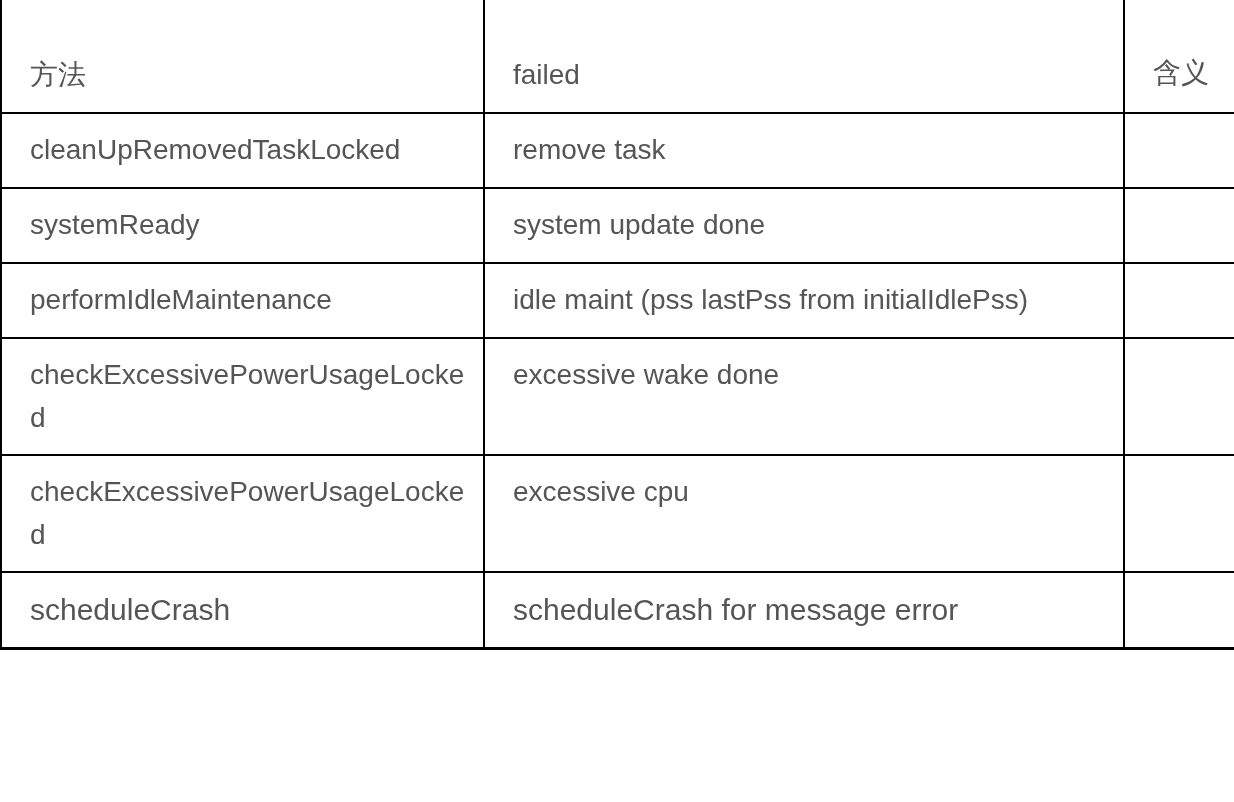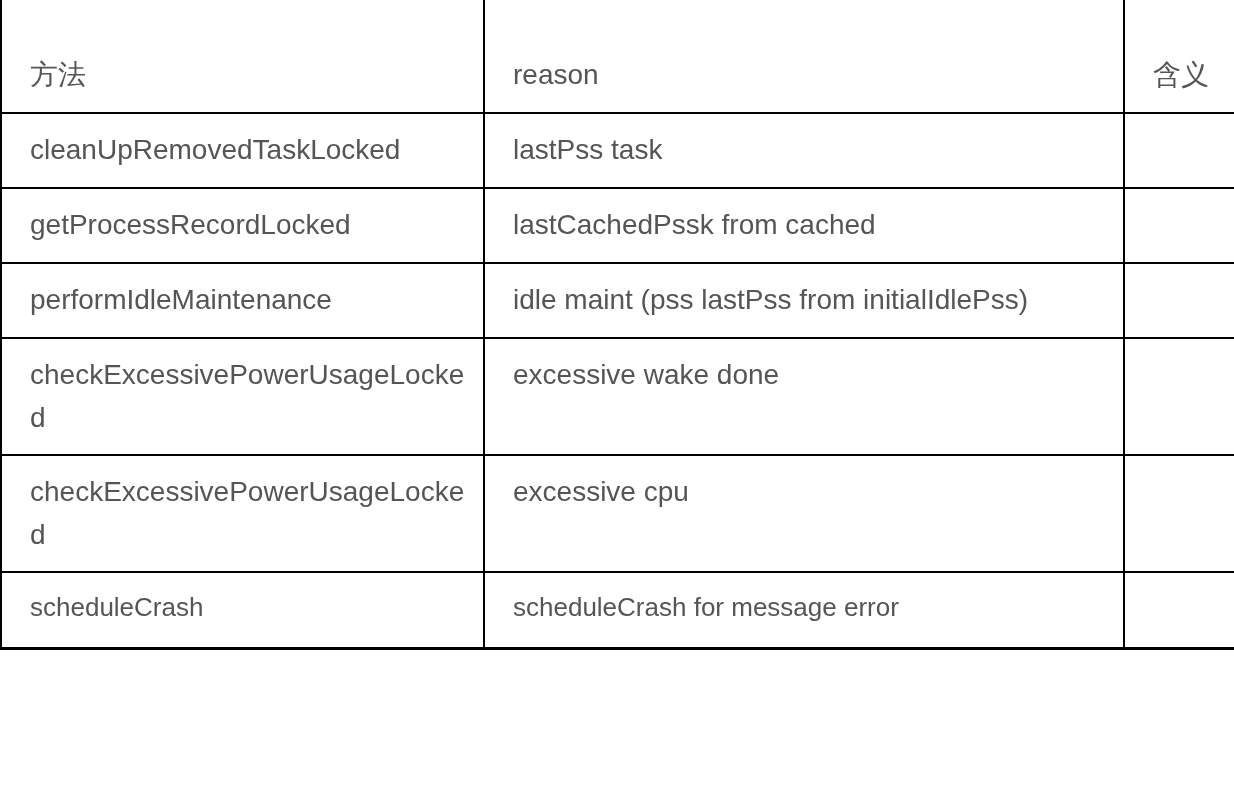--- a/index.html
+++ b/index.html
@@ -41,49 +41,49 @@
     border-top: none;
     vertical-align: bottom;
     padding: 28px 24px 16px 28px;
   }
   thead tr { height: 113px; }
   td {
     vertical-align: top;
     padding: 14px 8px 14px 28px;
   }
   tbody tr { height: 75px; }
-  tbody tr.row-last { height: 77px; font-size: 26px; }
+  tbody tr.row-last { height: 77px; font-size: 30px; }
   .cell-method { word-break: break-all; }
-  .cell-meaning, th.h-meaning { word-break: break-all; }
+  .cell-meaning, th.h-meaning { word-break: break-all; font-family: Liberation Mono, monospace; }
 </style>
 </head>
 <body>
 
 <table class="methods-table">
   <colgroup>
     <col class="c-method">
     <col class="c-reason">
     <col class="c-meaning">
   </colgroup>
   <thead>
     <tr>
       <th class="h-method">方法</th>
-      <th class="h-reason">reason</th>
+      <th class="h-reason">failed</th>
       <th class="h-meaning">含义</th>
     </tr>
   </thead>
   <tbody>
     <tr>
       <td class="cell-method">cleanUpRemovedTaskLocked</td>
-      <td class="cell-reason">lastPss task</td>
+      <td class="cell-reason">remove task</td>
       <td class="cell-meaning"></td>
     </tr>
     <tr>
-      <td class="cell-method">getProcessRecordLocked</td>
-      <td class="cell-reason">lastCachedPssk from cached</td>
+      <td class="cell-method">systemReady</td>
+      <td class="cell-reason">system update done</td>
       <td class="cell-meaning"></td>
     </tr>
     <tr>
       <td class="cell-method">performIdleMaintenance</td>
       <td class="cell-reason">idle maint (pss lastPss from initialIdlePss)</td>
       <td class="cell-meaning"></td>
     </tr>
     <tr>
       <td class="cell-method">checkExcessivePowerUsageLocked</td>
       <td class="cell-reason">excessive wake done</td>

